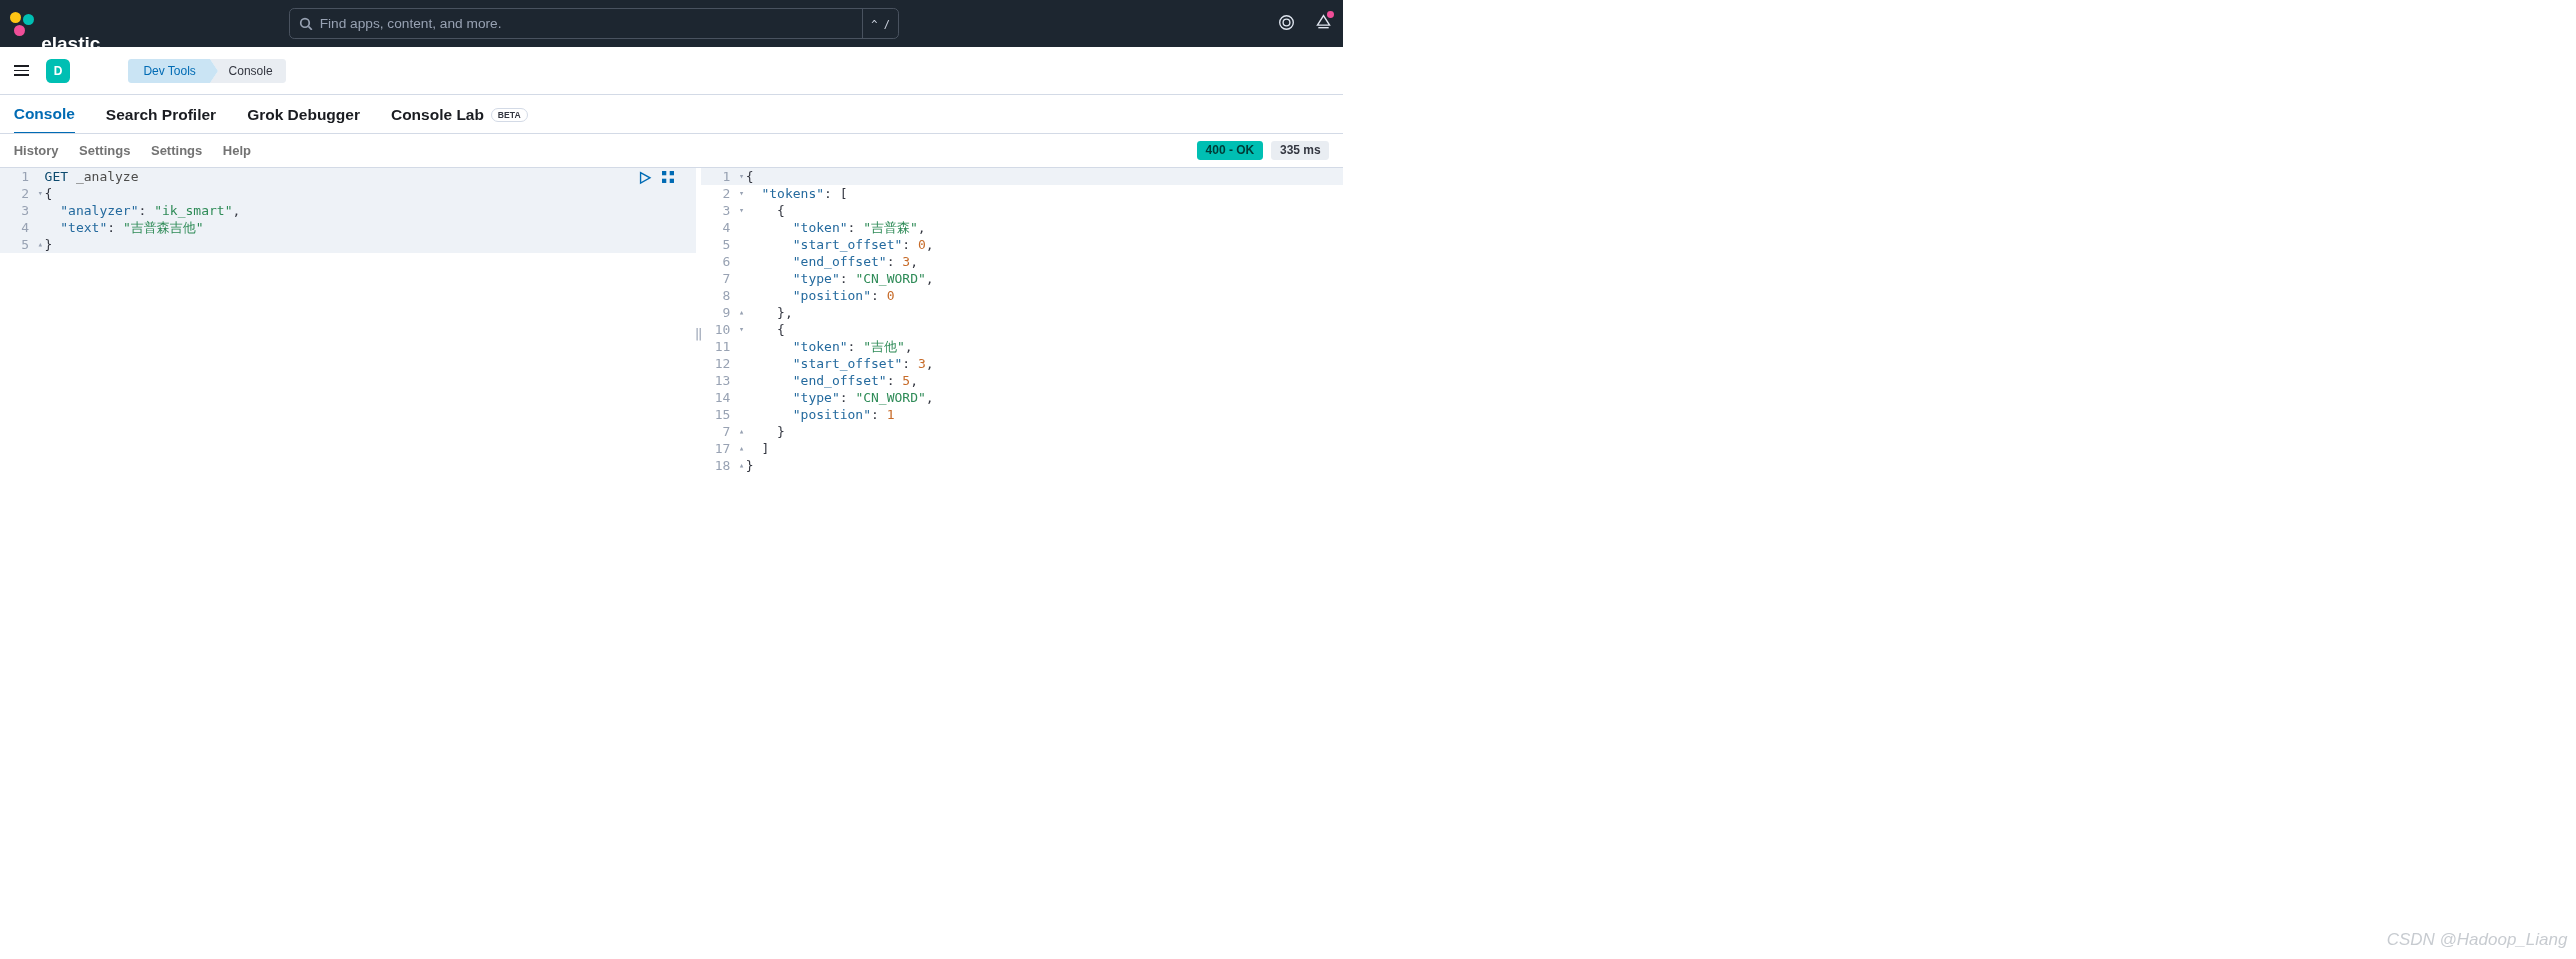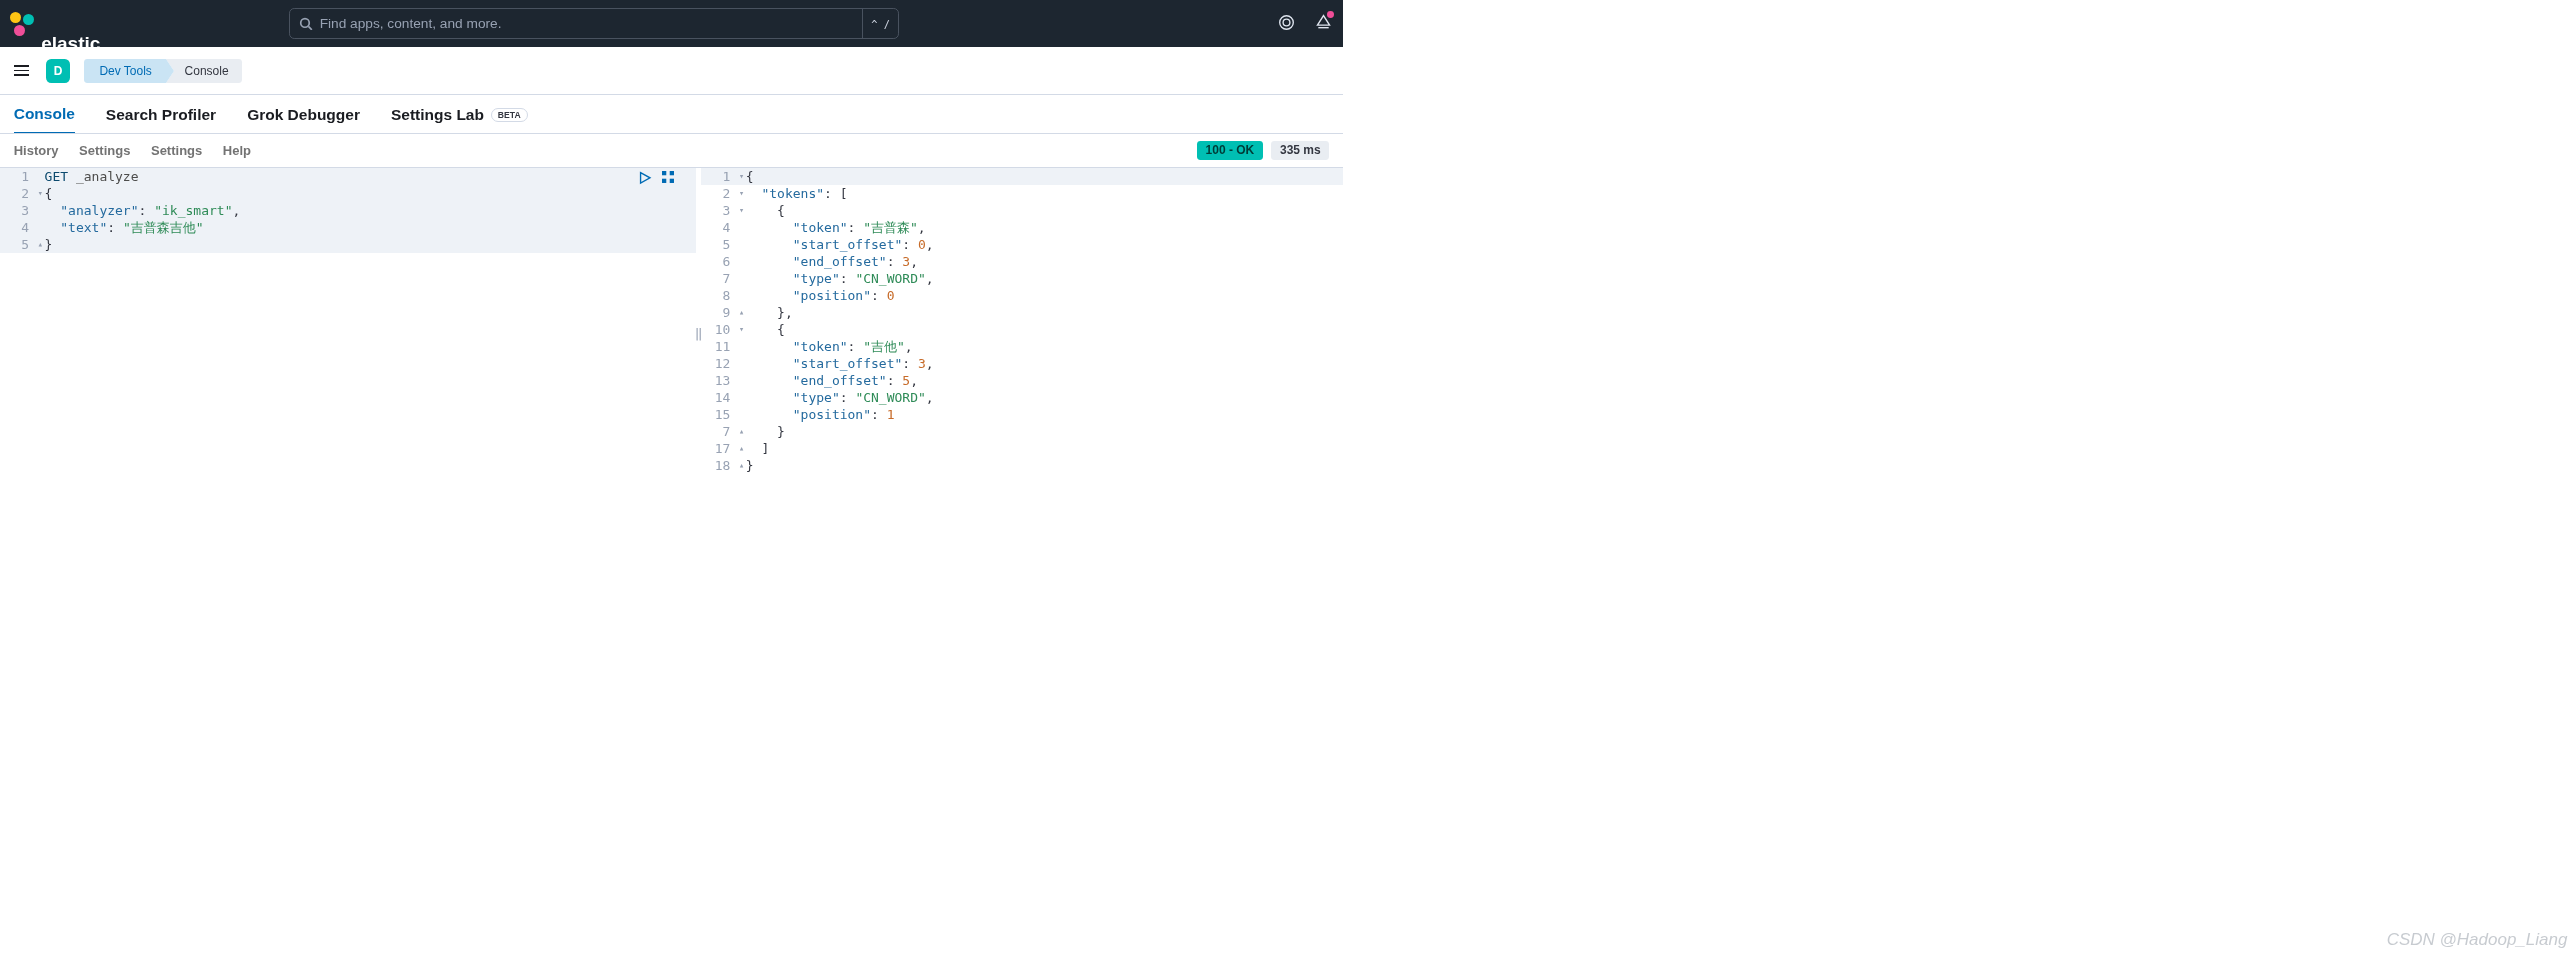--- a/index.html
+++ b/index.html
@@ -22,21 +22,21 @@
   .top-icons { margin-left: auto; display: flex; align-items: center; gap: 19px; }
   .top-icon { color: #dfe5ef; position: relative; }
   .notif-dot { position: absolute; width: 6.9px; height: 6.9px; background: #f04e98; border-radius: 50%; top: -1.7px; right: -1.7px; }
 
   
   .crumb-bar { height: 48px; display: flex; align-items: center; padding: 0 13.7px; border-bottom: 0.9px solid #d3dae6; }
   .burger { margin-right: 17px; }
   .burger div { width: 15.5px; height: 1.7px; background: #1a1c21; margin: 2.6px 0; }
   .avatar-sq { width: 24px; height: 24px; border-radius: 5.2px; background: #00bfb3; color: #fff; display: flex; align-items: center; justify-content: center; font-weight: 600; font-size: 12px; margin-right: 13.7px; }
   .crumb { position: relative; display: inline-flex; align-items: center; height: 24px; padding: 0 13.7px 0 15.5px; font-size: 12px; }
-  .crumb-1 { background: #cae4f4; color: #006bb4; border-radius: 3.4px 0 0 3.4px; }
+  .crumb-1 { background: #cae4f4; color: #006bb4; border-radius: 3.4px 0 0 3.4px; margin-left: 44px; }
   .crumb-1::after { content: ""; position: absolute; right: -8.6px; top: 0; border-left: 8.6px solid #cae4f4; border-top: 12px solid transparent; border-bottom: 12px solid transparent; z-index: 2; }
   .crumb-2 { background: #e9edf2; color: #343741; padding-left: 19px; border-radius: 0 3.4px 3.4px 0; }
   .crumb-2::before { content: ""; position: absolute; left: 0; top: 0; border-left: 8.6px solid #fff; border-top: 12px solid transparent; border-bottom: 12px solid transparent; }
 
   
   .tabs { display: flex; align-items: center; padding: 10.3px 13.7px 0 13.7px; border-bottom: 0.9px solid #d3dae6; gap: 31px; }
   .tab { font-size: 15.5px; font-weight: 700; color: #1a1c21; padding-bottom: 8.6px; display: flex; align-items: center; gap: 6.9px; }
   .tab.active { color: #006bb4; border-bottom: 1.7px solid #006bb4; }
   .beta { font-size: 8.6px; font-weight: 700; border: 0.9px solid #d3dae6; border-radius: 8.6px; padding: 0.9px 6px; color: #343741; }
 
@@ -121,32 +121,32 @@
   <div class="tab active">
       <span>Console</span>
     </div>
   <div class="tab">
       <span>Search Profiler</span>
     </div>
   <div class="tab">
       <span>Grok Debugger</span>
     </div>
   <div class="tab">
-      <span>Settings Lab</span>
+      <span>Console Lab</span>
       <span class="beta">BETA</span>
     </div>
 </div>
 
 <div class="submenu">
   <span class="subitem">History</span>
   <span class="subitem">Settings</span>
   <span class="subitem">Settings</span>
   <span class="subitem">Help</span>
   <div class="status-right">
-    <span class="badge badge-ok">100 - OK</span>
+    <span class="badge badge-ok">400 - OK</span>
     <span class="badge badge-ms">335 ms</span>
   </div>
 </div>
 
 <div class="panes">
   <div class="pane-left" id="pane-req">
     <div class="actions-float">
       <span>
         <svg width="13.7" height="13.7" viewBox="0 0 16 16" fill="none" stroke="#006bb4" stroke-width="1.6">
             <polygon points="3,2 14,8 3,14"></polygon>

